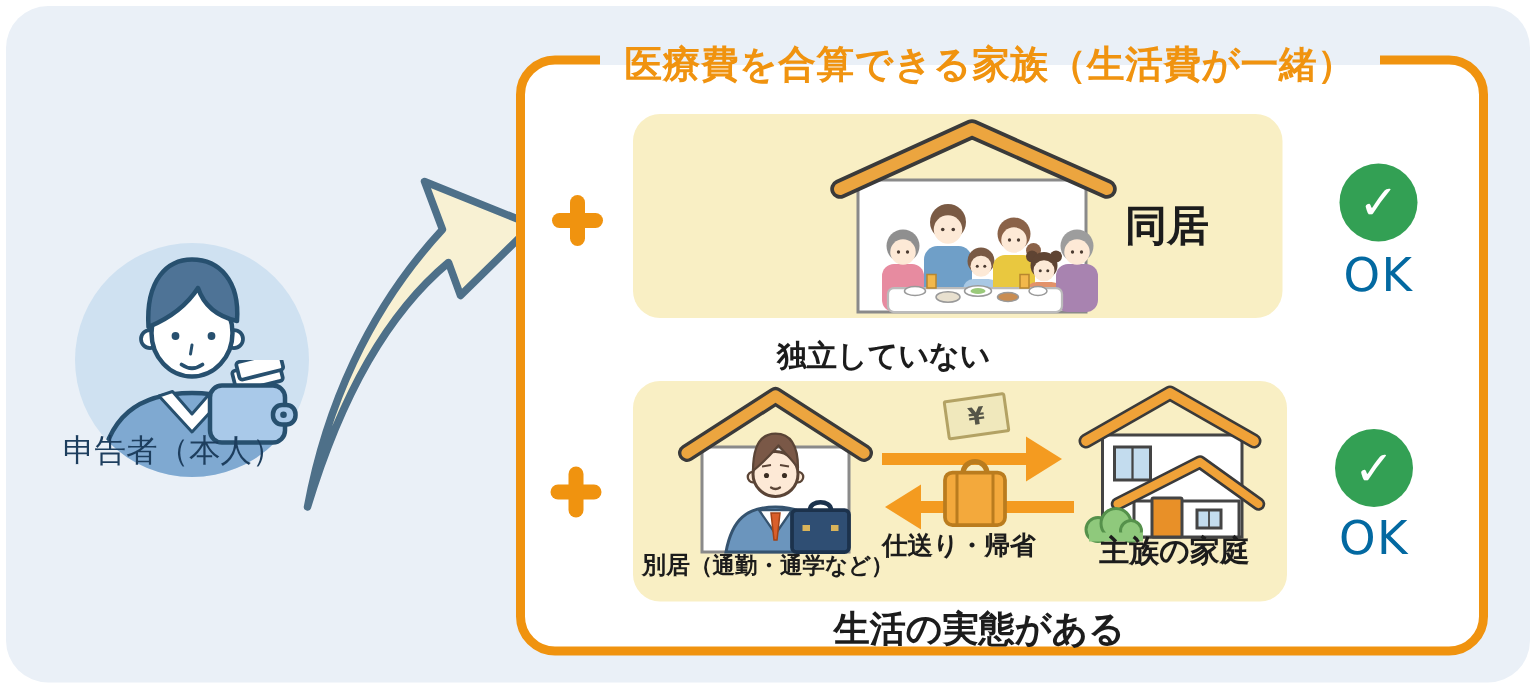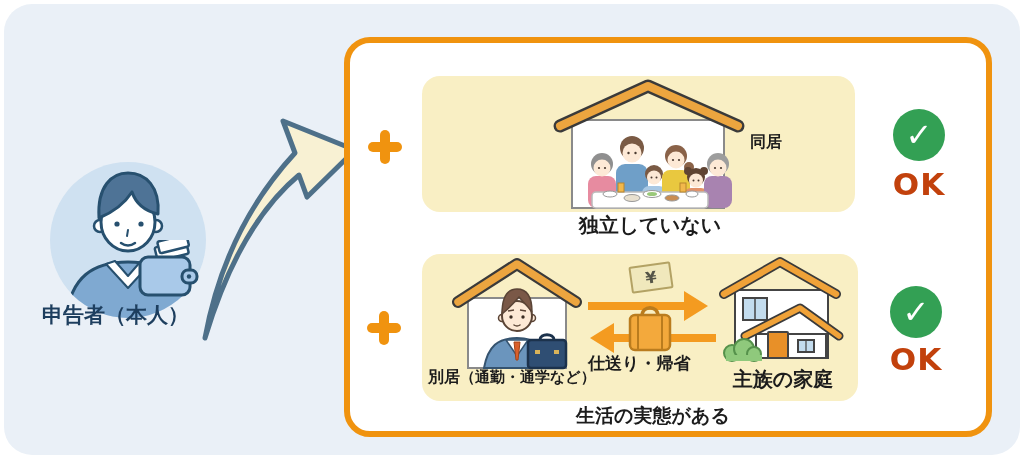--- a/index.html
+++ b/index.html
@@ -16,39 +16,39 @@
   
   .panel{background:#f9efc4;border-radius:18px;}
   .panel1{left:422px;top:76px;width:433px;height:136px;}
   .panel2{left:422px;top:254px;width:436px;height:147px;}
   
   .plus{width:34px;height:34px;}
   .plus .h{position:absolute;left:0;top:12px;width:34px;height:10px;border-radius:5px;background:#f0930f;}
   .plus .v{position:absolute;left:12px;top:0;width:10px;height:34px;border-radius:5px;background:#f0930f;}
   
   .t{color:#1c1c1c;font-weight:bold;}
-  .label-doukyo{left:750px;top:132px;font-size:16px;}
-  .caption1{left:518px;top:212px;width:264px;text-align:center;font-size:20px;}
-  .caption2{left:518px;top:403px;width:270px;text-align:center;font-size:19px;}
+  .label-doukyo{left:750px;top:132px;font-size:28px;}
+  .caption1{left:518px;top:224px;width:264px;font-size:20px;}
+  .caption2{left:518px;top:403px;width:270px;text-align:center;font-size:24px;}
   .transfer{left:588px;top:352px;width:130px;text-align:left;font-size:17px;}
   .bekkyo{left:428px;top:367px;white-space:nowrap;}
   .bekkyo .big{font-size:16px;font-weight:bold;}
   .bekkyo .small{font-size:15px;font-weight:bold;text-align:right;}
-  .right-house-label{left:728px;top:366px;width:110px;text-align:center;font-size:20px;}
-  .applicant{left:42px;top:301px;width:170px;font-size:21px;font-weight:bold;color:#1d3e5e;}
+  .right-house-label{left:728px;top:354px;width:110px;text-align:center;font-size:20px;}
+  .applicant{left:42px;top:286px;width:170px;font-size:21px;font-weight:normal;color:#1d3e5e;}
   
   .note{left:630px;top:264px;width:42px;height:27px;background:#f0e8bc;border:2px solid #b3a264;
         box-sizing:border-box;transform:rotate(-8deg);text-align:center;line-height:23px;
         font-size:16px;font-weight:bold;color:#555548;border-radius:2px;}
   
   .check{width:52px;height:52px;border-radius:50%;background:#33a054;color:#fff;
          text-align:center;line-height:52px;font-size:32px;font-weight:bold;}
   .check1{left:893px;top:109px;}
   .check2{left:890px;top:286px;}
-  .ok{width:58px;text-align:center;font-size:31px;font-weight:700;color:#c2410c;letter-spacing:1px;}
+  .ok{width:58px;text-align:center;font-size:31px;font-weight:400;color:#0369a1;letter-spacing:1px;}
   .ok1{left:890px;top:166px;}
   .ok2{left:887px;top:341px;}
 </style>
 </head>
 <body>
 
 <div class="canvas">
 
   <div class="abs bg-round"></div>
 
@@ -83,20 +83,21 @@
     <circle cx="53" cy="36.5" r="2.2" fill="#27506f"></circle>
   </svg>
 
   <div class="abs applicant">申告者（本人）</div>
 
   <svg class="abs" style="left:195px;top:105px;" width="170" height="245" viewBox="0 0 170 245">
     <path d="M10 233 C22 168 50 102 100 48 L88 16 L160 45 L112 92 L104 70 C62 105 32 160 10 233 Z" fill="#f8f1d3" stroke="#4e7089" stroke-width="5" stroke-linejoin="round"></path>
   </svg>
 
   <div class="abs frame"></div>
+  <div class="abs frame-title">医療費を合算できる家族（生活費が一緒）</div>
 
   <div class="abs plus" style="left:368px;top:130px;">
     <div class="h"></div>
       <div class="v"></div>
   </div>
   <div class="abs plus" style="left:367px;top:311px;">
     <div class="h"></div>
       <div class="v"></div>
   </div>
 

